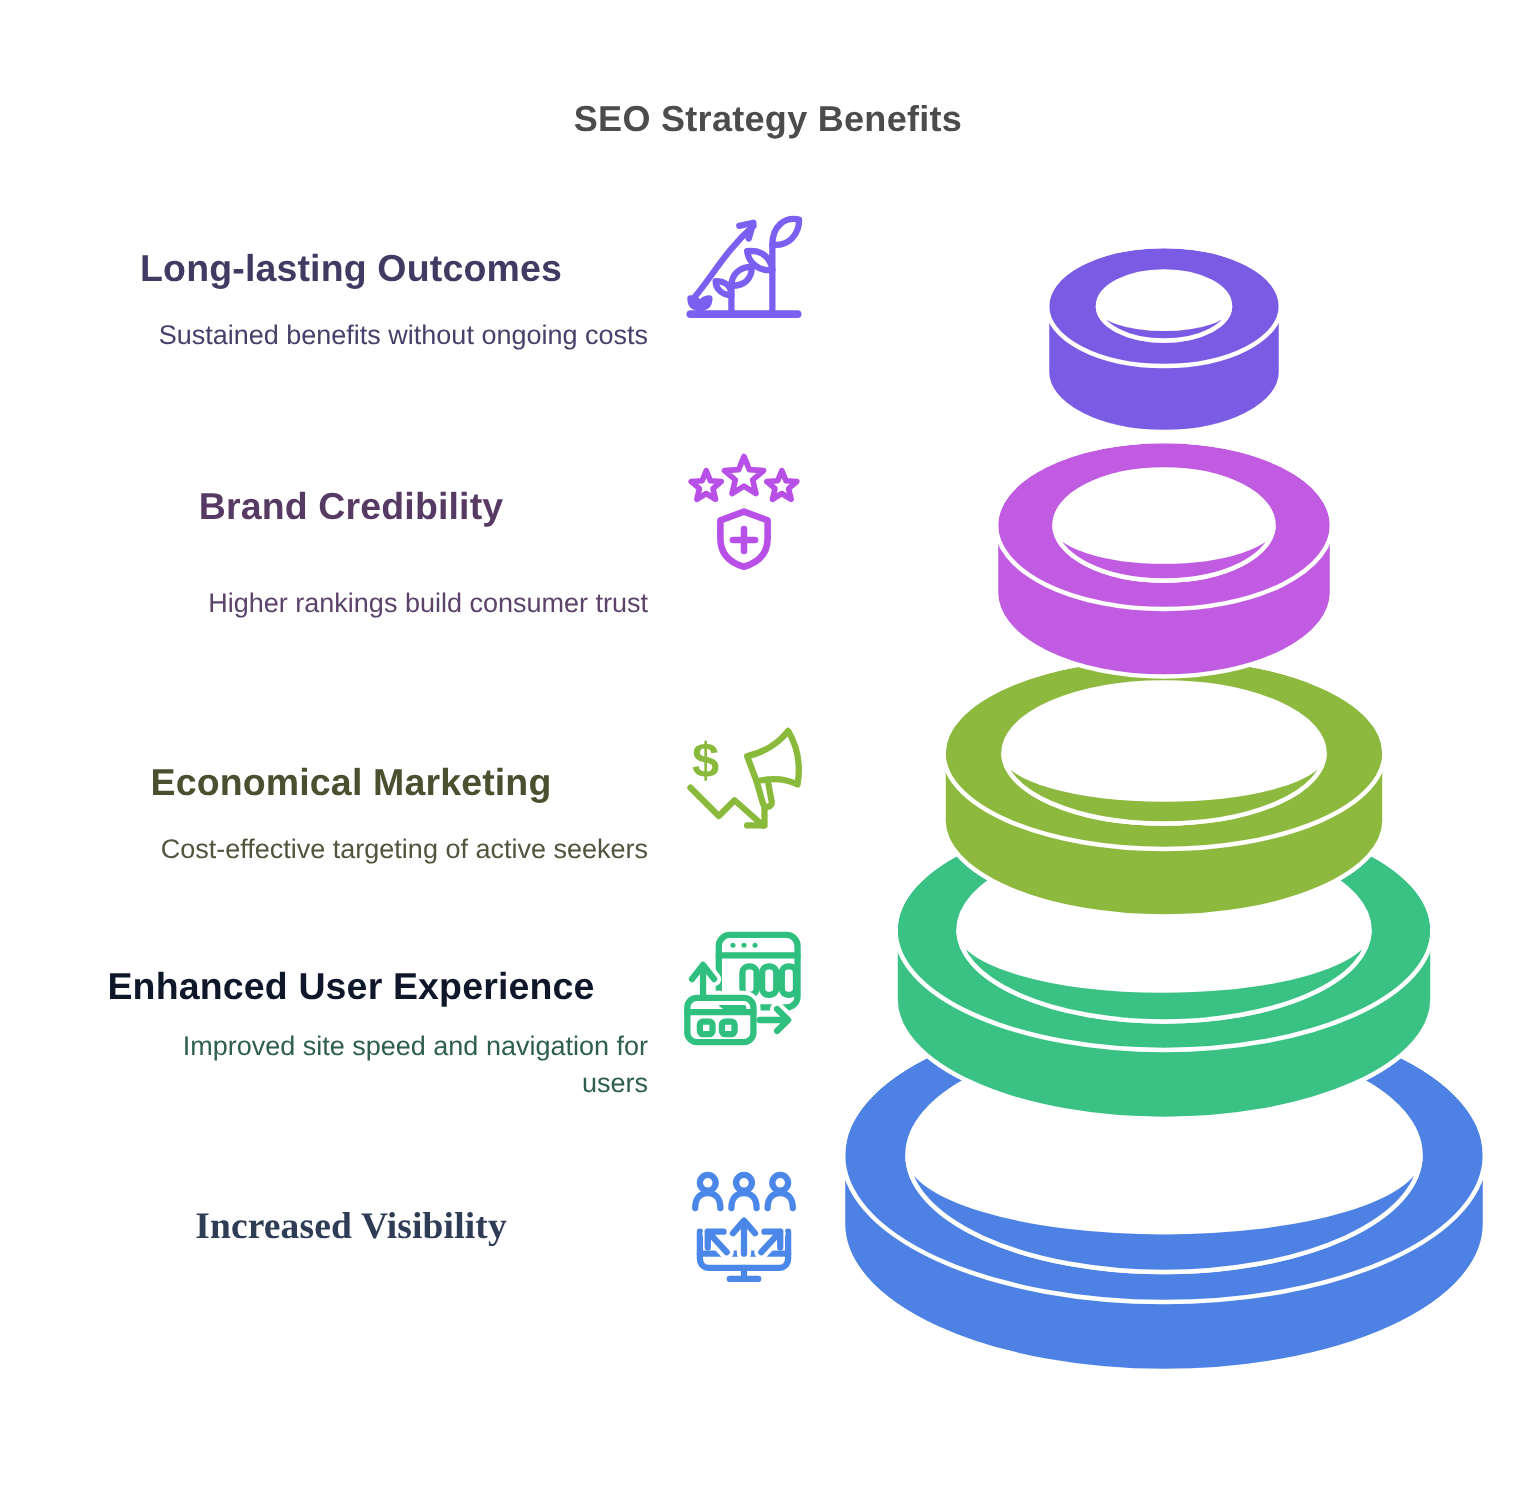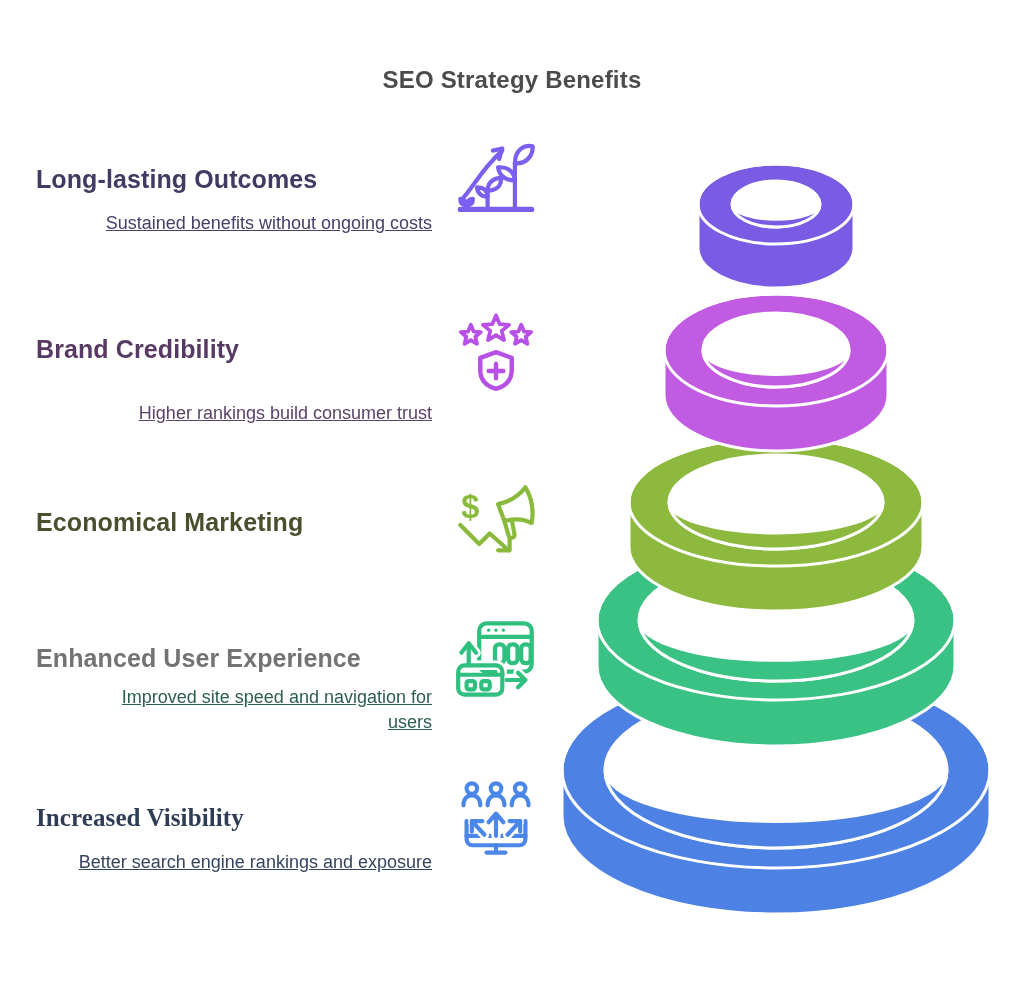--- a/index.html
+++ b/index.html
@@ -9,32 +9,32 @@
   }
   .main-title {
     position:absolute; top:66px; left:0; width:1024px;
     text-align:center; font-size:24px; font-weight:bold; color:#4c4c4c;
     letter-spacing:.2px;
   }
   .rings-svg { position:absolute; left:0; top:0; }
   .benefit { position:absolute; left:36px; width:396px; }
   .benefit h2 {
     margin:0; font-size:25px; line-height:30px; font-weight:bold;
-    text-align:left; letter-spacing:.1px;
+    text-align:center; letter-spacing:.1px;
   }
   .benefit p {
-    margin:17px 0 0 0; font-size:18px; line-height:25px; text-align:right;text-decoration:underline;
+    margin:17px 0 0 0; font-size:18px; line-height:25px; text-align:right;
   }
   .benefit.b4 p { padding-left:42px;margin-top:12px; }
   .icon {
     position:absolute; left:calc(100% + 22px); top:-26px;
     width:84px; height:84px;
   }
   .icon svg { width:100%; height:100%; display:block; }
-  .b1 { top:164px; } .b2 { top:334px; } .b3 { top:507px; }
+  .b1 { top:164px; } .b2 { top:323px; } .b3 { top:507px; }
   .b4 { top:643px; } .b5 { top:803px; }
 </style>
 </head>
 <body>
 
 <div class="canvas">
 
   <div class="main-title" style="color: rgb(76, 76, 76);">SEO Strategy Benefits</div>
 
   <svg class="rings-svg" id="rings-svg" width="1024" height="995" viewBox="0 0 1024 995">
@@ -95,33 +95,34 @@
         <path d="M16 16 L18.7 22.4 L25.5 22.9 L20.3 27.4 L21.9 34.1 L16 30.5 L10.1 34.1 L11.7 27.4 L6.5 22.9 L13.4 22.4 Z"></path>
         <path d="M64 16 L66.7 22.4 L73.5 22.9 L68.3 27.4 L69.9 34.1 L64 30.5 L58.1 34.1 L59.7 27.4 L54.5 22.9 L61.4 22.4 Z"></path>
         <path d="M40 42 L55 47.5 V59 C55 69 48.5 74.5 40 77 C31.5 74.5 25 69 25 59 V47.5 Z" stroke-width="4.2"></path>
         <path d="M40 53 V67 M33 60 H47" stroke-width="4.2"></path>
       </svg>
     </div>
   </div>
 
   <div class="benefit b3">
     <h2 style="color: rgb(74, 80, 47);">Economical Marketing</h2>
+    <p style="color: rgb(80, 85, 61);">Cost-effective targeting of active seekers</p>
     <div class="icon" style="color: rgb(138, 186, 60);">
       <svg viewBox="0 0 80 80" fill="none" stroke="currentColor" stroke-width="4" stroke-linecap="round" stroke-linejoin="round">
         <text x="7" y="35" font-size="31" font-weight="bold" fill="currentColor" stroke="none" font-family="Liberation Sans, sans-serif">$</text>
         <path d="M42 22 C52 20 62 14 68 6 C74 16 76 28 74 40 C66 36 56 36 48 38 Z"></path>
         <path d="M48 38 L52 52 C53 55.5 58.5 54.5 57.5 50.5 L55 37"></path>
         <path d="M6 42 L24 60 L34 50 L52 66"></path>
         <path d="M53 66 V55 M53 66 H42"></path>
       </svg>
     </div>
   </div>
 
   <div class="benefit b4">
-    <h2 style="color: #737373;">Enhanced User Experience</h2>
+    <h2 style="color: #0f172a;">Enhanced User Experience</h2>
     <p style="color: rgb(46, 95, 77);">Improved site speed and navigation for users</p>
     <div class="icon" style="color: rgb(47, 191, 127);">
       <svg viewBox="0 0 80 80" fill="none" stroke="currentColor" stroke-width="4" stroke-linecap="round" stroke-linejoin="round">
         <rect x="24" y="6" width="50" height="46" rx="7"></rect>
         <path d="M24 19 H74"></path>
         <circle cx="33" cy="12.5" r="1.6" fill="currentColor" stroke="none"></circle>
         <circle cx="40" cy="12.5" r="1.6" fill="currentColor" stroke="none"></circle>
         <circle cx="47" cy="12.5" r="1.6" fill="currentColor" stroke="none"></circle>
         <rect x="39" y="26" width="9" height="18" rx="4"></rect>
         <rect x="51.5" y="26" width="9" height="18" rx="4"></rect>
@@ -138,21 +139,20 @@
         <path d="M4 55 H46"></path>
         <rect x="12" y="61" width="8" height="8" rx="2"></rect>
         <rect x="26" y="61" width="8" height="8" rx="2"></rect>
         <path d="M50 60 H67 M61 53 L68 60 L61 67"></path>
       </svg>
     </div>
   </div>
 
   <div class="benefit b5">
     <h2 style="color: rgb(46, 61, 85); font-family: Liberation Serif, serif;">Increased Visibility</h2>
-    <p style="color: rgb(54, 69, 94);">Better search engine rankings and exposure</p>
     <div class="icon" style="color: rgb(74, 135, 232);">
       <svg viewBox="0 0 80 80" fill="none" stroke="currentColor" stroke-width="4" stroke-linecap="round" stroke-linejoin="round">
         <circle cx="17" cy="11" r="5"></circle>
         <path d="M9 27 C9 20.5 12.5 17.5 17 17.5 C21.5 17.5 25 20.5 25 27"></path>
         <circle cx="40" cy="11" r="5"></circle>
         <path d="M32 27 C32 20.5 35.5 17.5 40 17.5 C44.5 17.5 48 20.5 48 27"></path>
         <circle cx="63" cy="11" r="5"></circle>
         <path d="M55 27 C55 20.5 58.5 17.5 63 17.5 C67.5 17.5 71 20.5 71 27"></path>
         <path d="M12 42 V59 C12 62.5 14.5 65 18 65 H62 C65.5 65 68 62.5 68 59 V42"></path>
         <path d="M12 56 H68"></path>

